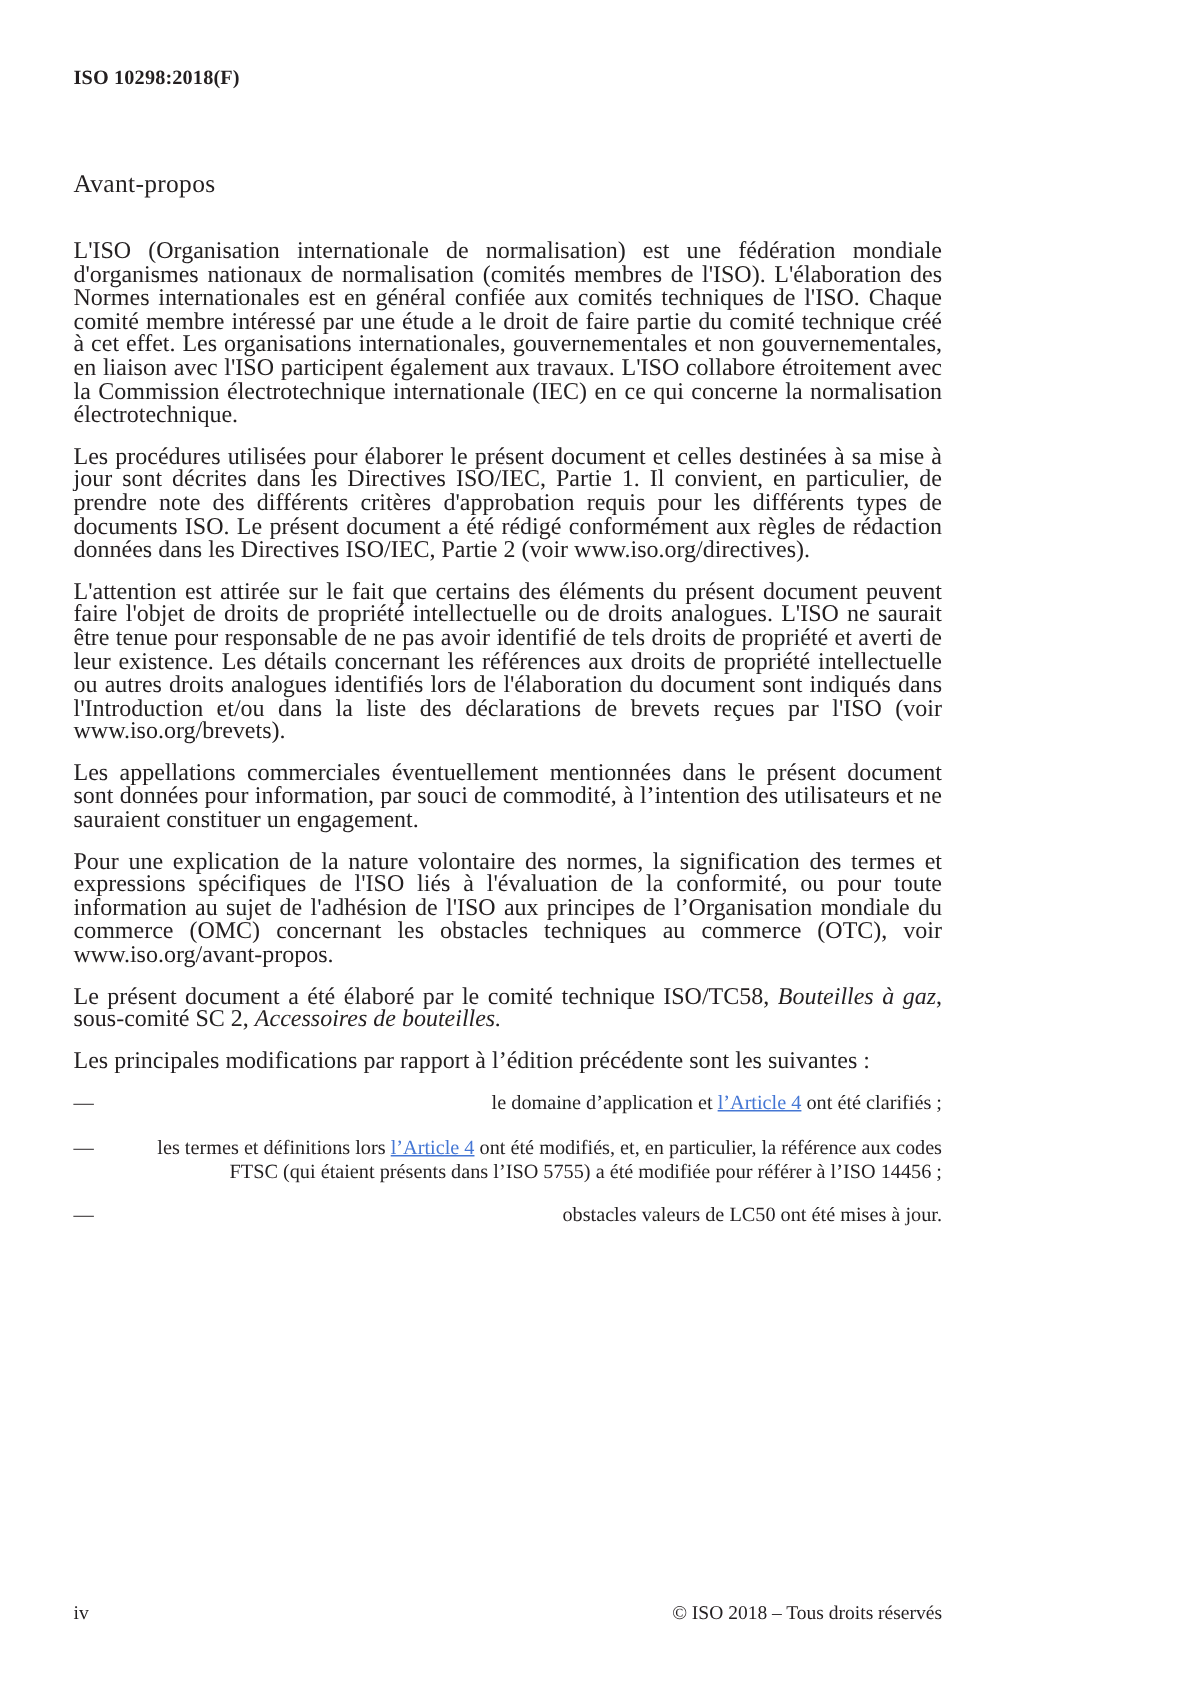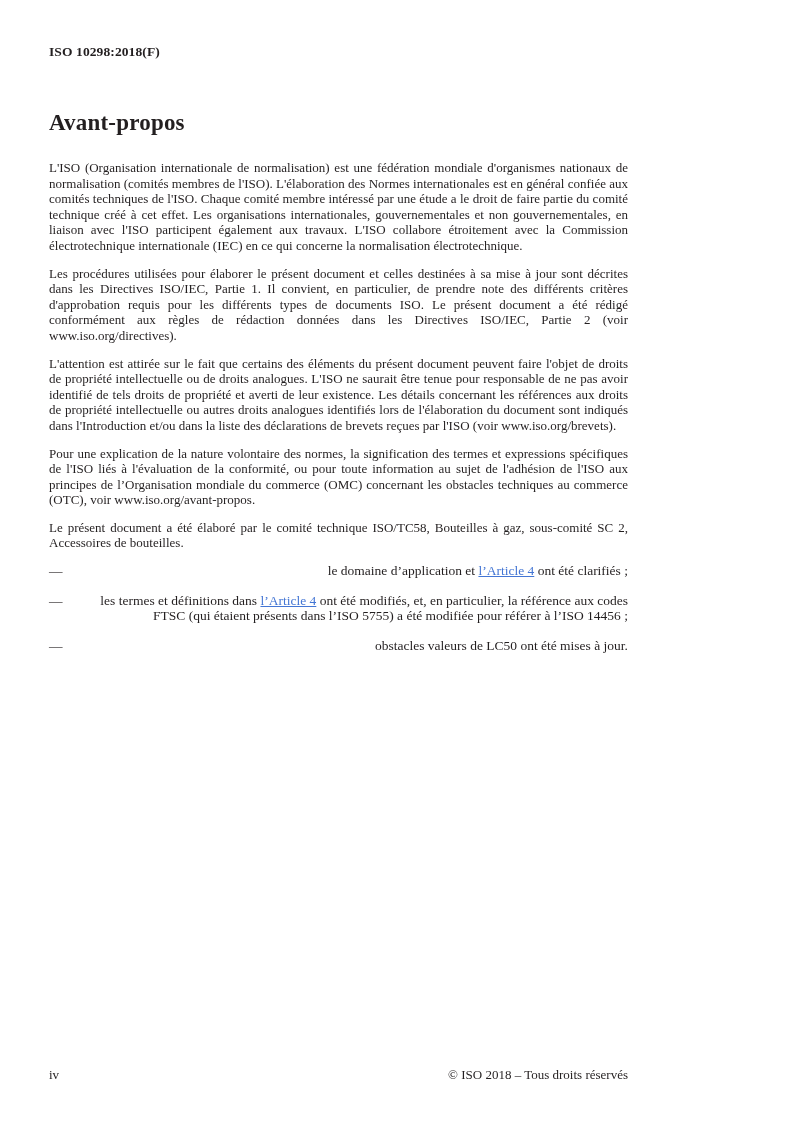--- a/index.html
+++ b/index.html
@@ -15,37 +15,37 @@
     position:absolute; inset:0;
     padding:44px 48px 0 49px;
     box-sizing:border-box;
   }
   .running-header {
     font-size:13.5px; font-weight:700; line-height:16px;
     letter-spacing:0.1px;
   }
   h1.doc-title {
     margin:50px 0 24px 0;
-    font-size:23px; font-weight:700; line-height:26px;
+    font-size:17px; font-weight:400; line-height:26px;
     letter-spacing:0.2px;
   }
   .doc-body p.para {
     margin:0 0 12px 0;
-    font-size:13px; line-height:15.6px;
+    font-size:16px; line-height:15.6px;
     text-align:justify;
   }
   .doc-body .dash-item {
     display:flex;
     margin:0 0 14px 0;
     font-size:13.5px; line-height:15.6px;
   }
   .doc-body .dash-item:first-of-type { margin-top:3px; }
   .dash { flex:none; width:27px; }
   .dash-text { flex:1; text-align:right; }
-  .italic { }
+  .italic { font-style:italic; }
   a.doclink {
     color:var(--link, #4476D4);
     text-decoration:underline;
     text-decoration-color:var(--link, #4476D4);
   }
   .footer {
     position:absolute;
     left:49px; right:48px; top:1067px;
     display:flex; justify-content:space-between; align-items:flex-end;
     font-size:13px; line-height:15px;
@@ -55,29 +55,31 @@
 <body>
 
 <div class="page">
   <div class="content">
     <div class="running-header">ISO 10298:2018(F)</div>
     <h1 class="doc-title">Avant-propos</h1>
     <div class="doc-body">
         <p class="para"><span class="normal">L'ISO (Organisation internationale de normalisation) est une fédération mondiale d'organismes nationaux de normalisation (comités membres de l'ISO). L'élaboration des Normes internationales est en général confiée aux comités techniques de l'ISO. Chaque comité membre intéressé par une étude a le droit de faire partie du comité technique créé à cet effet. Les organisations internationales, gouvernementales et non gouvernementales, en liaison avec l'ISO participent également aux travaux. L'ISO collabore étroitement avec la Commission électrotechnique internationale (IEC) en ce qui concerne la normalisation électrotechnique.</span></p>
         <p class="para"><span class="normal">Les procédures utilisées pour élaborer le présent document et celles destinées à sa mise à jour sont décrites dans les Directives ISO/IEC, Partie 1. Il convient, en particulier, de prendre note des différents critères d'approbation requis pour les différents types de documents ISO. Le présent document a été rédigé conformément aux règles de rédaction données dans les Directives ISO/IEC, Partie 2 (voir www.iso.org/directives).</span></p>
         <p class="para"><span class="normal">L'attention est attirée sur le fait que certains des éléments du présent document peuvent faire l'objet de droits de propriété intellectuelle ou de droits analogues. L'ISO ne saurait être tenue pour responsable de ne pas avoir identifié de tels droits de propriété et averti de leur existence. Les détails concernant les références aux droits de propriété intellectuelle ou autres droits analogues identifiés lors de l'élaboration du document sont indiqués dans l'Introduction et/ou dans la liste des déclarations de brevets reçues par l'ISO (voir www.iso.org/brevets).</span></p>
+        <p class="para"><span class="normal">Les appellations commerciales éventuellement mentionnées dans le présent document sont données pour information, par souci de commodité, à l’intention des utilisateurs et ne sauraient constituer un engagement.</span></p>
         <p class="para"><span class="normal">Pour une explication de la nature volontaire des normes, la signification des termes et expressions spécifiques de l'ISO liés à l'évaluation de la conformité, ou pour toute information au sujet de l'adhésion de l'ISO aux principes de l’Organisation mondiale du commerce (OMC) concernant les obstacles techniques au commerce (OTC), voir www.iso.org/avant-propos.</span></p>
         <p class="para"><span class="normal">Le présent document a été élaboré par le comité technique ISO/TC58, </span><span class="italic">Bouteilles à gaz</span><span class="normal">, sous-comité SC 2, </span><span class="italic">Accessoires de bouteilles.</span></p>
+        <p class="para"><span class="normal">Les principales modifications par rapport à l’édition précédente sont les suivantes :</span></p>
         <div class="dash-item">
           <span class="dash">—</span>
           <span class="dash-text"><span class="normal">le domaine d’application et </span><a href="#" class="doclink">l’Article 4</a><span class="normal"> ont été clarifiés ;</span></span>
         </div>
         <div class="dash-item">
           <span class="dash">—</span>
-          <span class="dash-text"><span class="normal">les termes et définitions dans </span><a href="#" class="doclink">l’Article 4</a><span class="normal"> ont été modifiés, et, en particulier, la référence aux codes FTSC (qui étaient présents dans l’ISO 5755) a été modifiée pour référer à l’ISO 14456 ;</span></span>
+          <span class="dash-text"><span class="normal">les termes et définitions lors </span><a href="#" class="doclink">l’Article 4</a><span class="normal"> ont été modifiés, et, en particulier, la référence aux codes FTSC (qui étaient présents dans l’ISO 5755) a été modifiée pour référer à l’ISO 14456 ;</span></span>
         </div>
         <div class="dash-item">
           <span class="dash">—</span>
           <span class="dash-text"><span class="normal">obstacles valeurs de LC50 ont été mises à jour.</span></span>
         </div>
       </div>
   </div>
   <div class="footer">
     <span>iv</span>
     <span>© ISO 2018 – Tous droits réservés</span>

